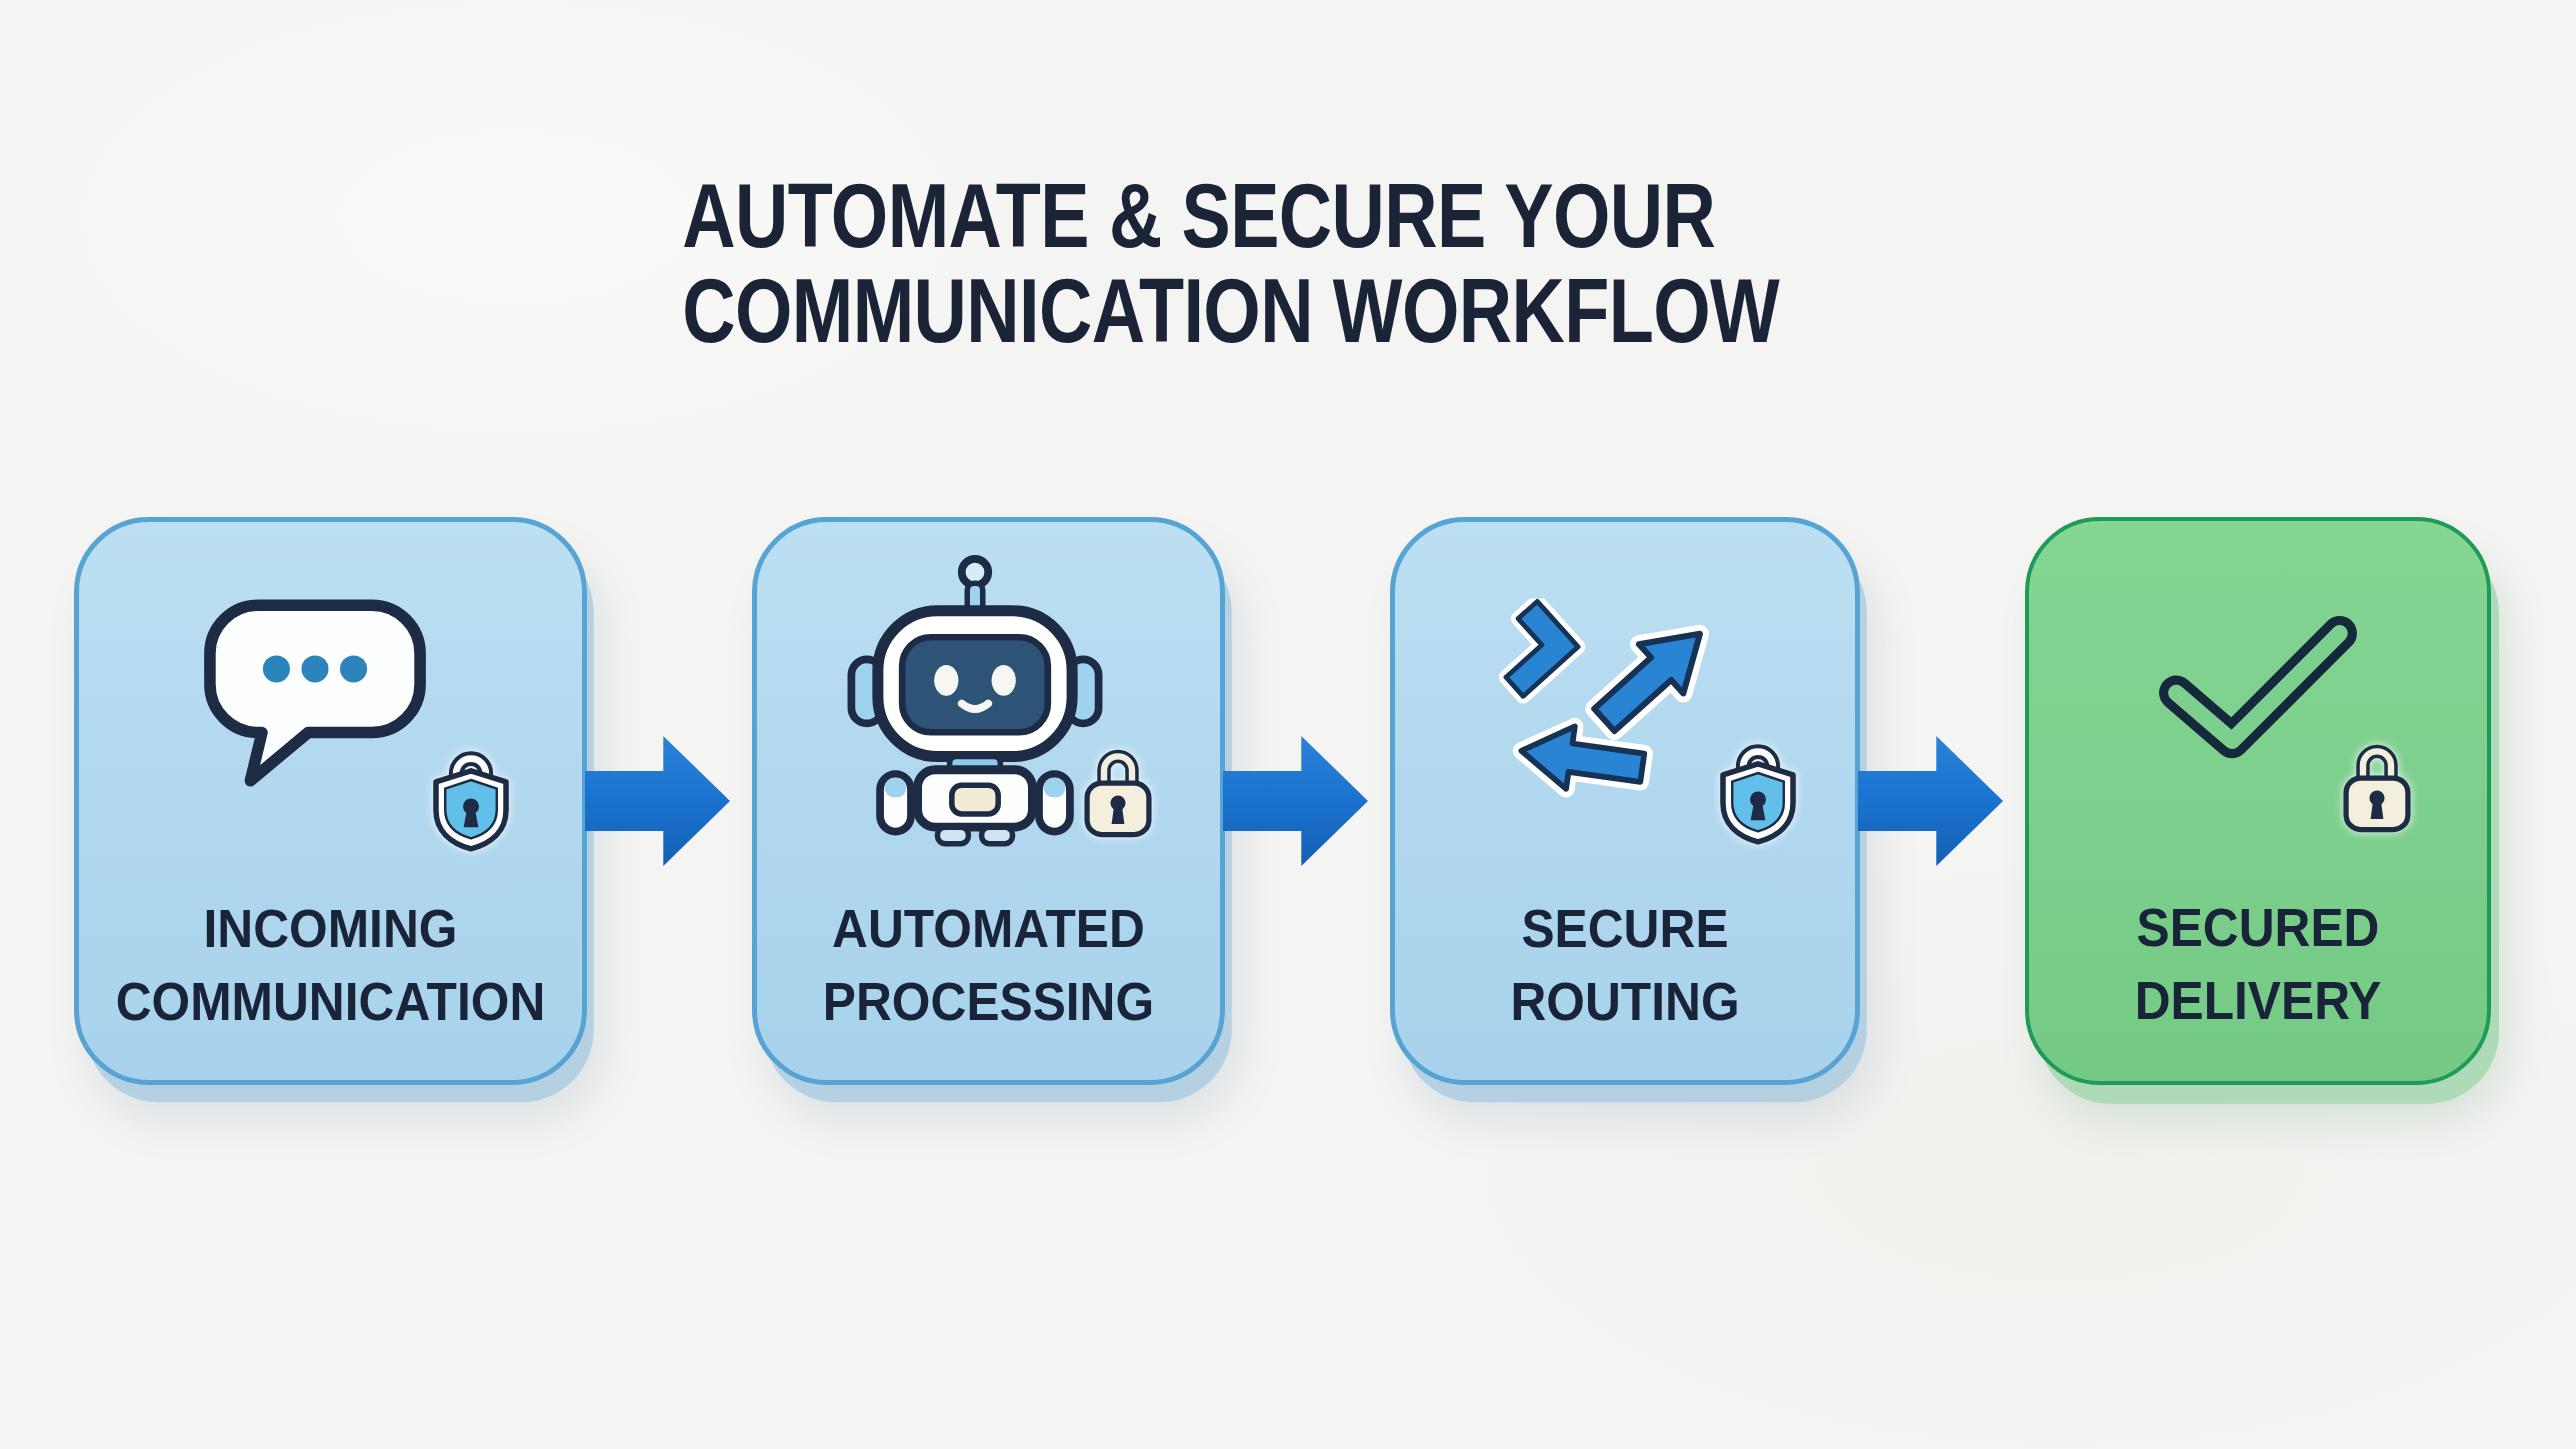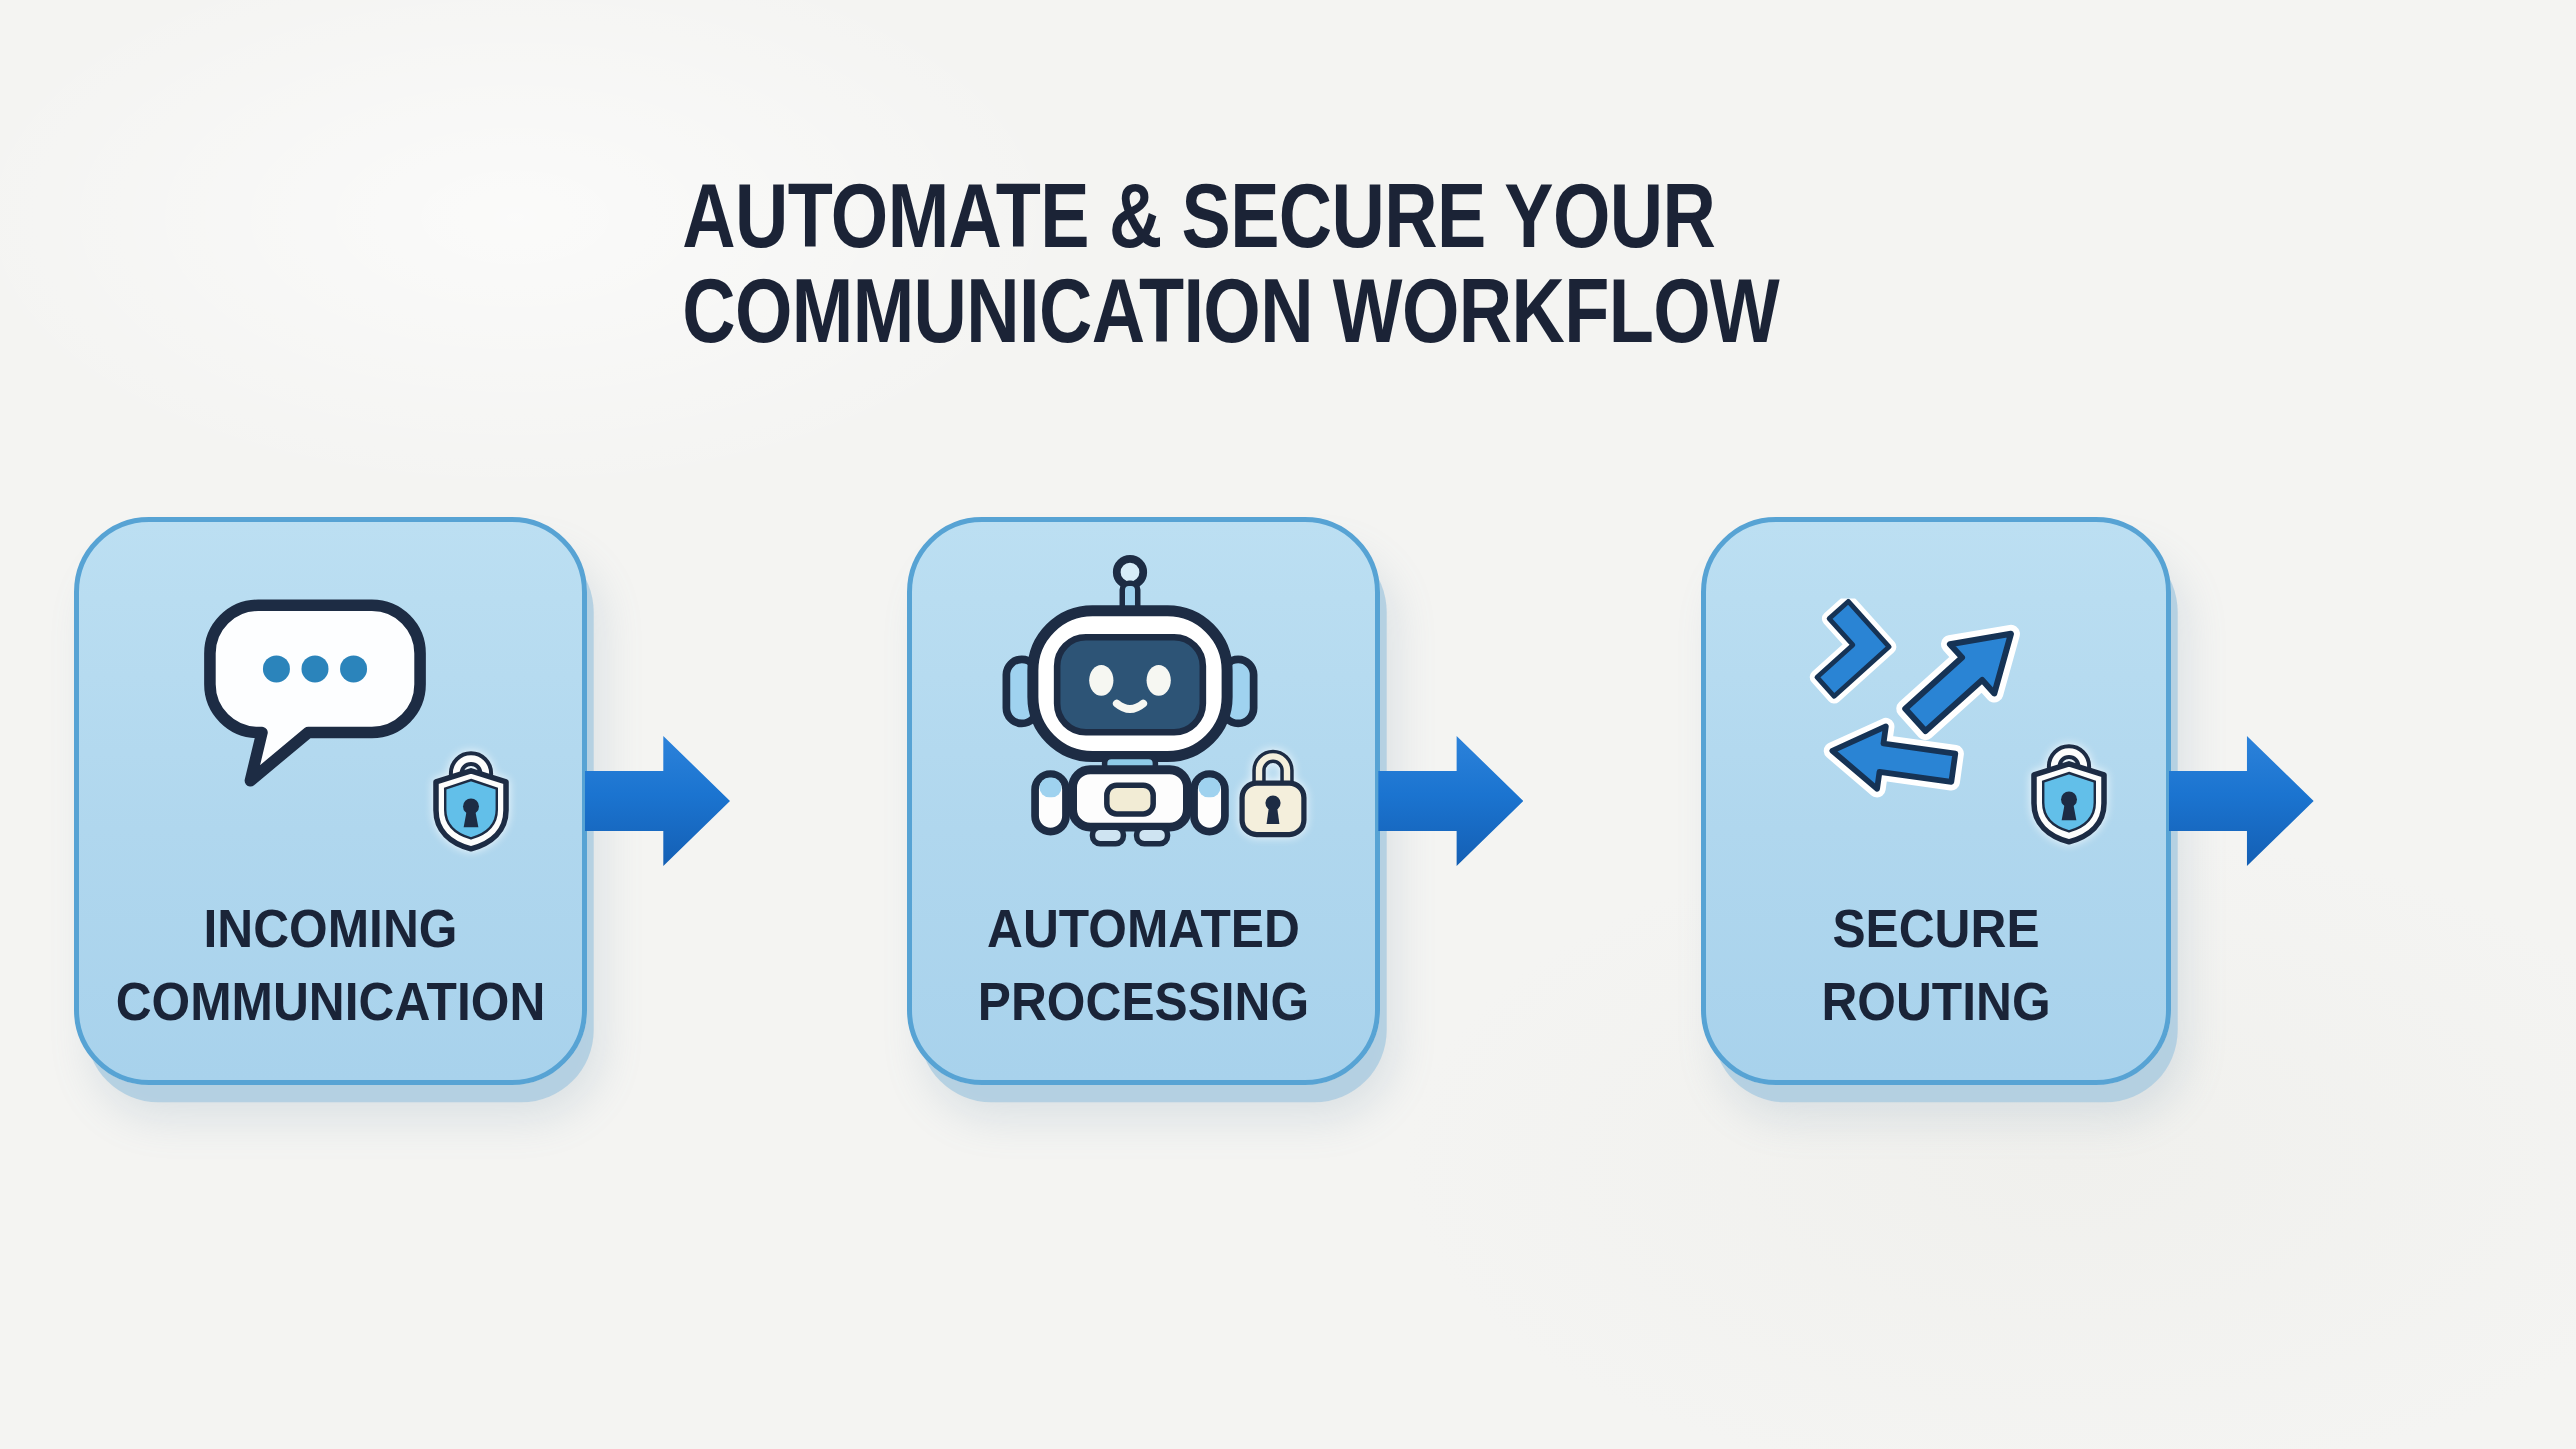--- a/index.html
+++ b/index.html
@@ -180,16 +180,35 @@
       <div class="step-label">
         <div>SECURE</div>
         <div>ROUTING</div>
       </div>
     </section>
 
     <div class="arrow-cell">
       <div class="arrow"></div>
     </div>
 
+    <section class="step green s4">
+      <div class="icon-zone">
+        <svg class="main-icon" style="left:50%; top:168px;" width="221" height="154" viewBox="0 0 230 160">
+          <path d="M30 84 L88 134 L200 22" fill="none" stroke="#16283c" stroke-width="36" stroke-linecap="round" stroke-linejoin="round"></path>
+          <path d="M30 84 L88 134 L200 22" fill="none" stroke="#7ccf8c" stroke-width="17" stroke-linecap="round" stroke-linejoin="round"></path>
+        </svg>
+        <svg class="badge" style="left:76%; top:263px;" width="82" height="105" viewBox="0 0 140 180">
+          <path d="M46 86 V58 a24 24 0 0 1 48 0 V86" fill="none" stroke="#1d2c44" stroke-width="23"></path>
+          <path d="M46 86 V58 a24 24 0 0 1 48 0 V86" fill="none" stroke="#f4efdc" stroke-width="11"></path>
+          <rect x="17" y="80" width="106" height="88" rx="25" fill="#f4efdc" stroke="#1d2c44" stroke-width="9"></rect>
+          <circle cx="70" cy="114" r="13" fill="#1d2c44"></circle>
+          <path d="M63 121 L77 121 L81 150 L59 150 Z" fill="#1d2c44"></path>
+        </svg>
+      </div>
+      <div class="step-label">
+        <div>SECURED</div>
+        <div>DELIVERY</div>
+      </div>
+    </section>
 
   </div>
 </div>
 
 
 </body></html>

